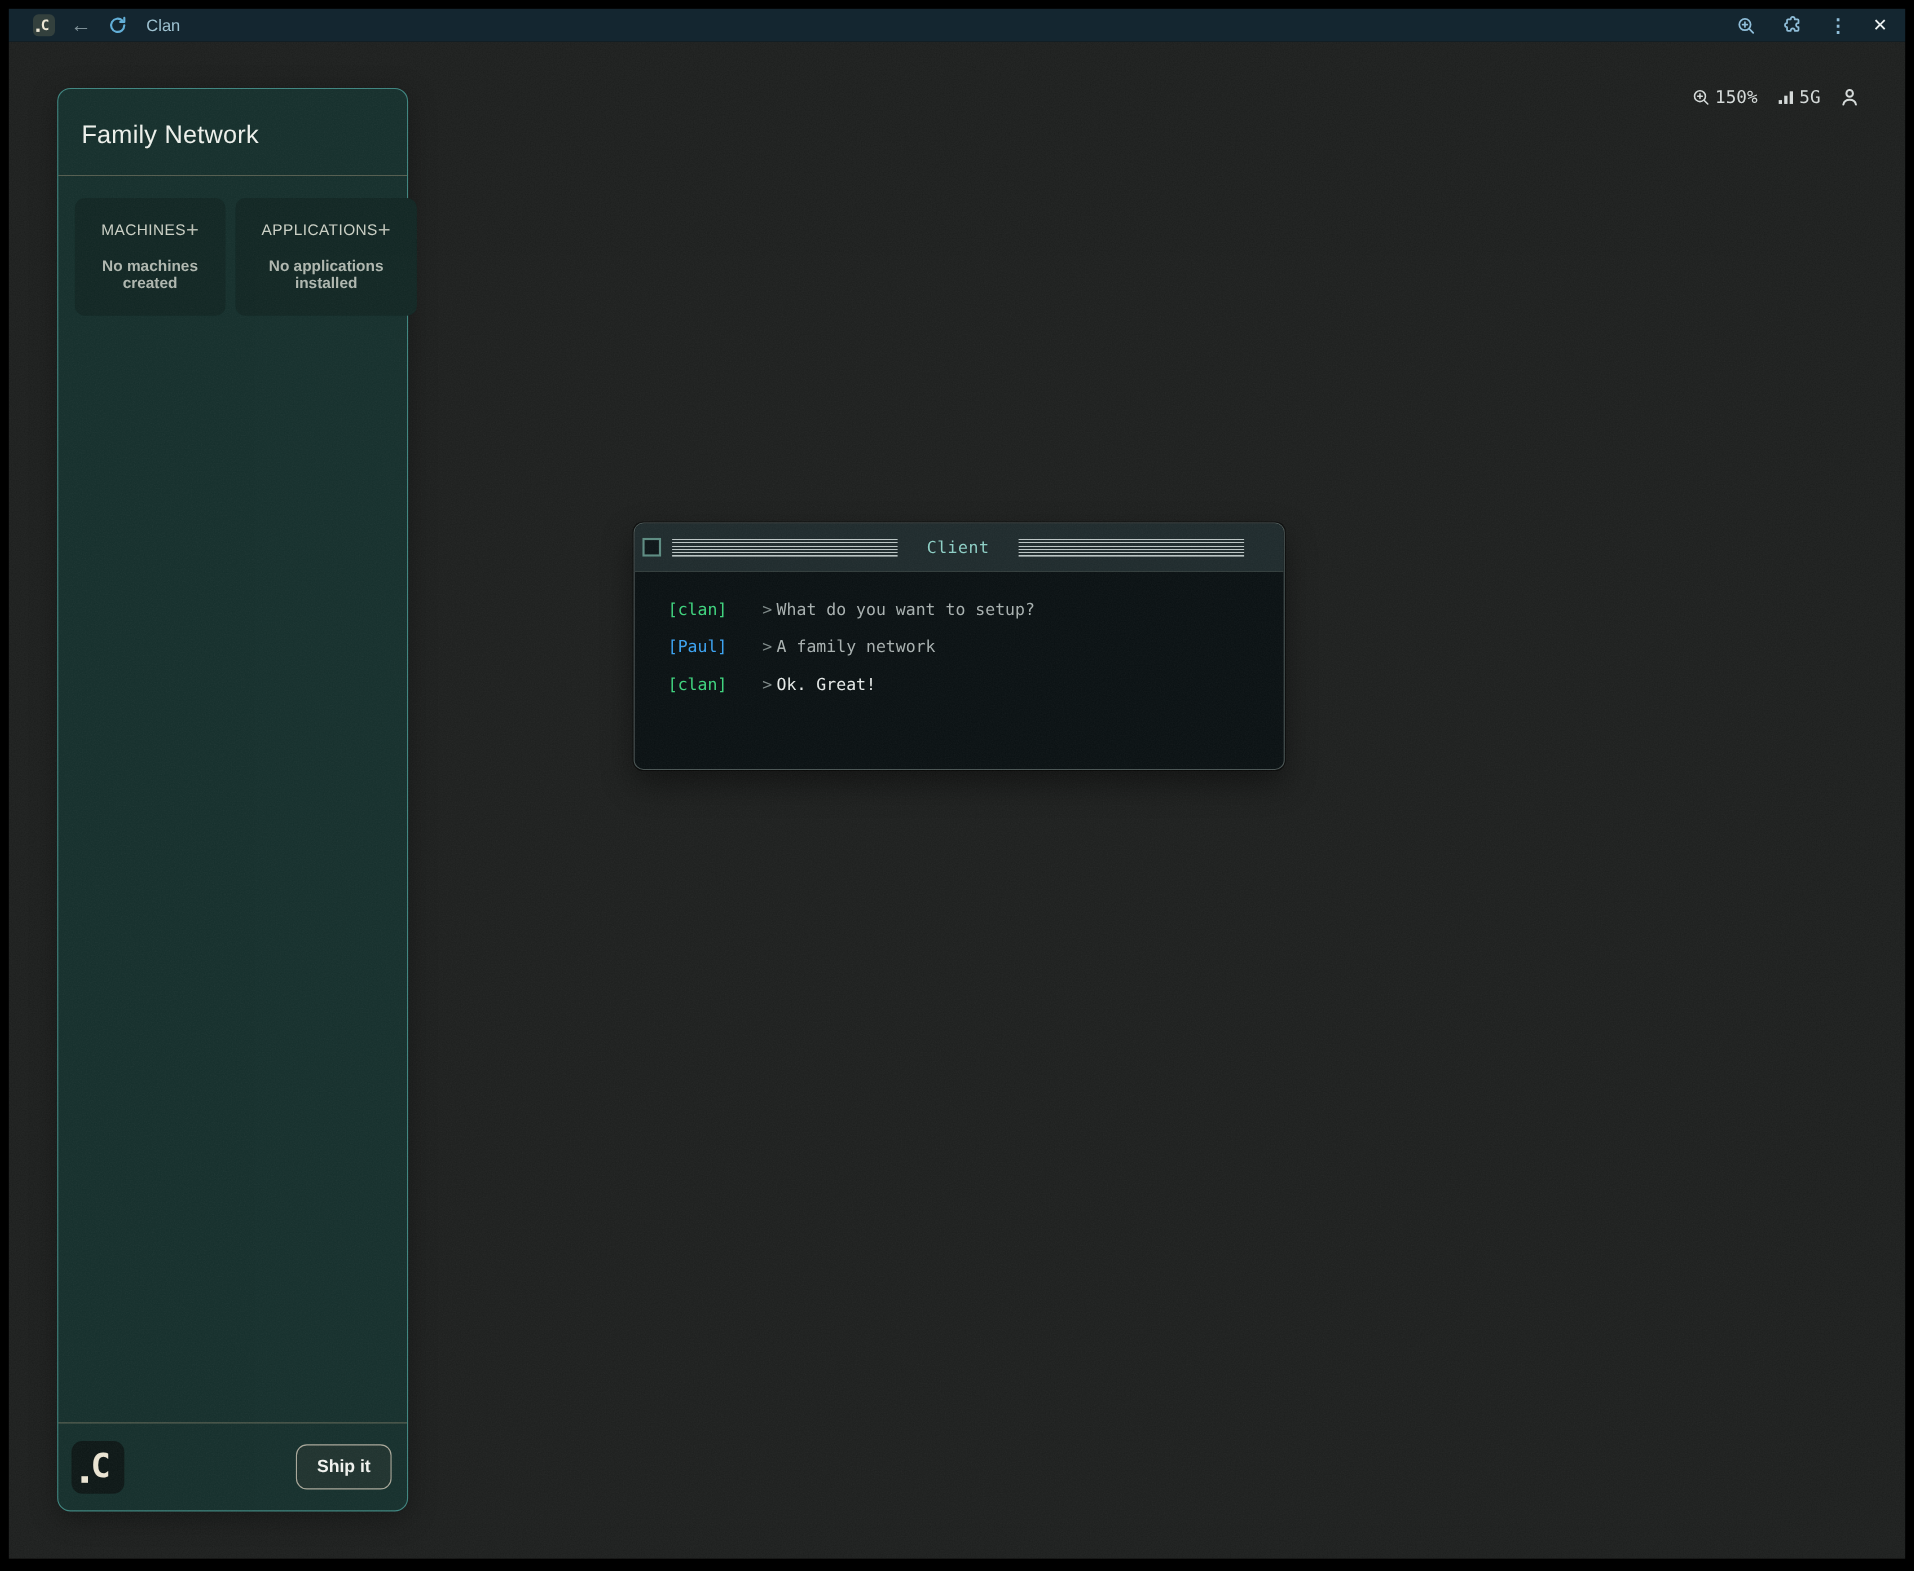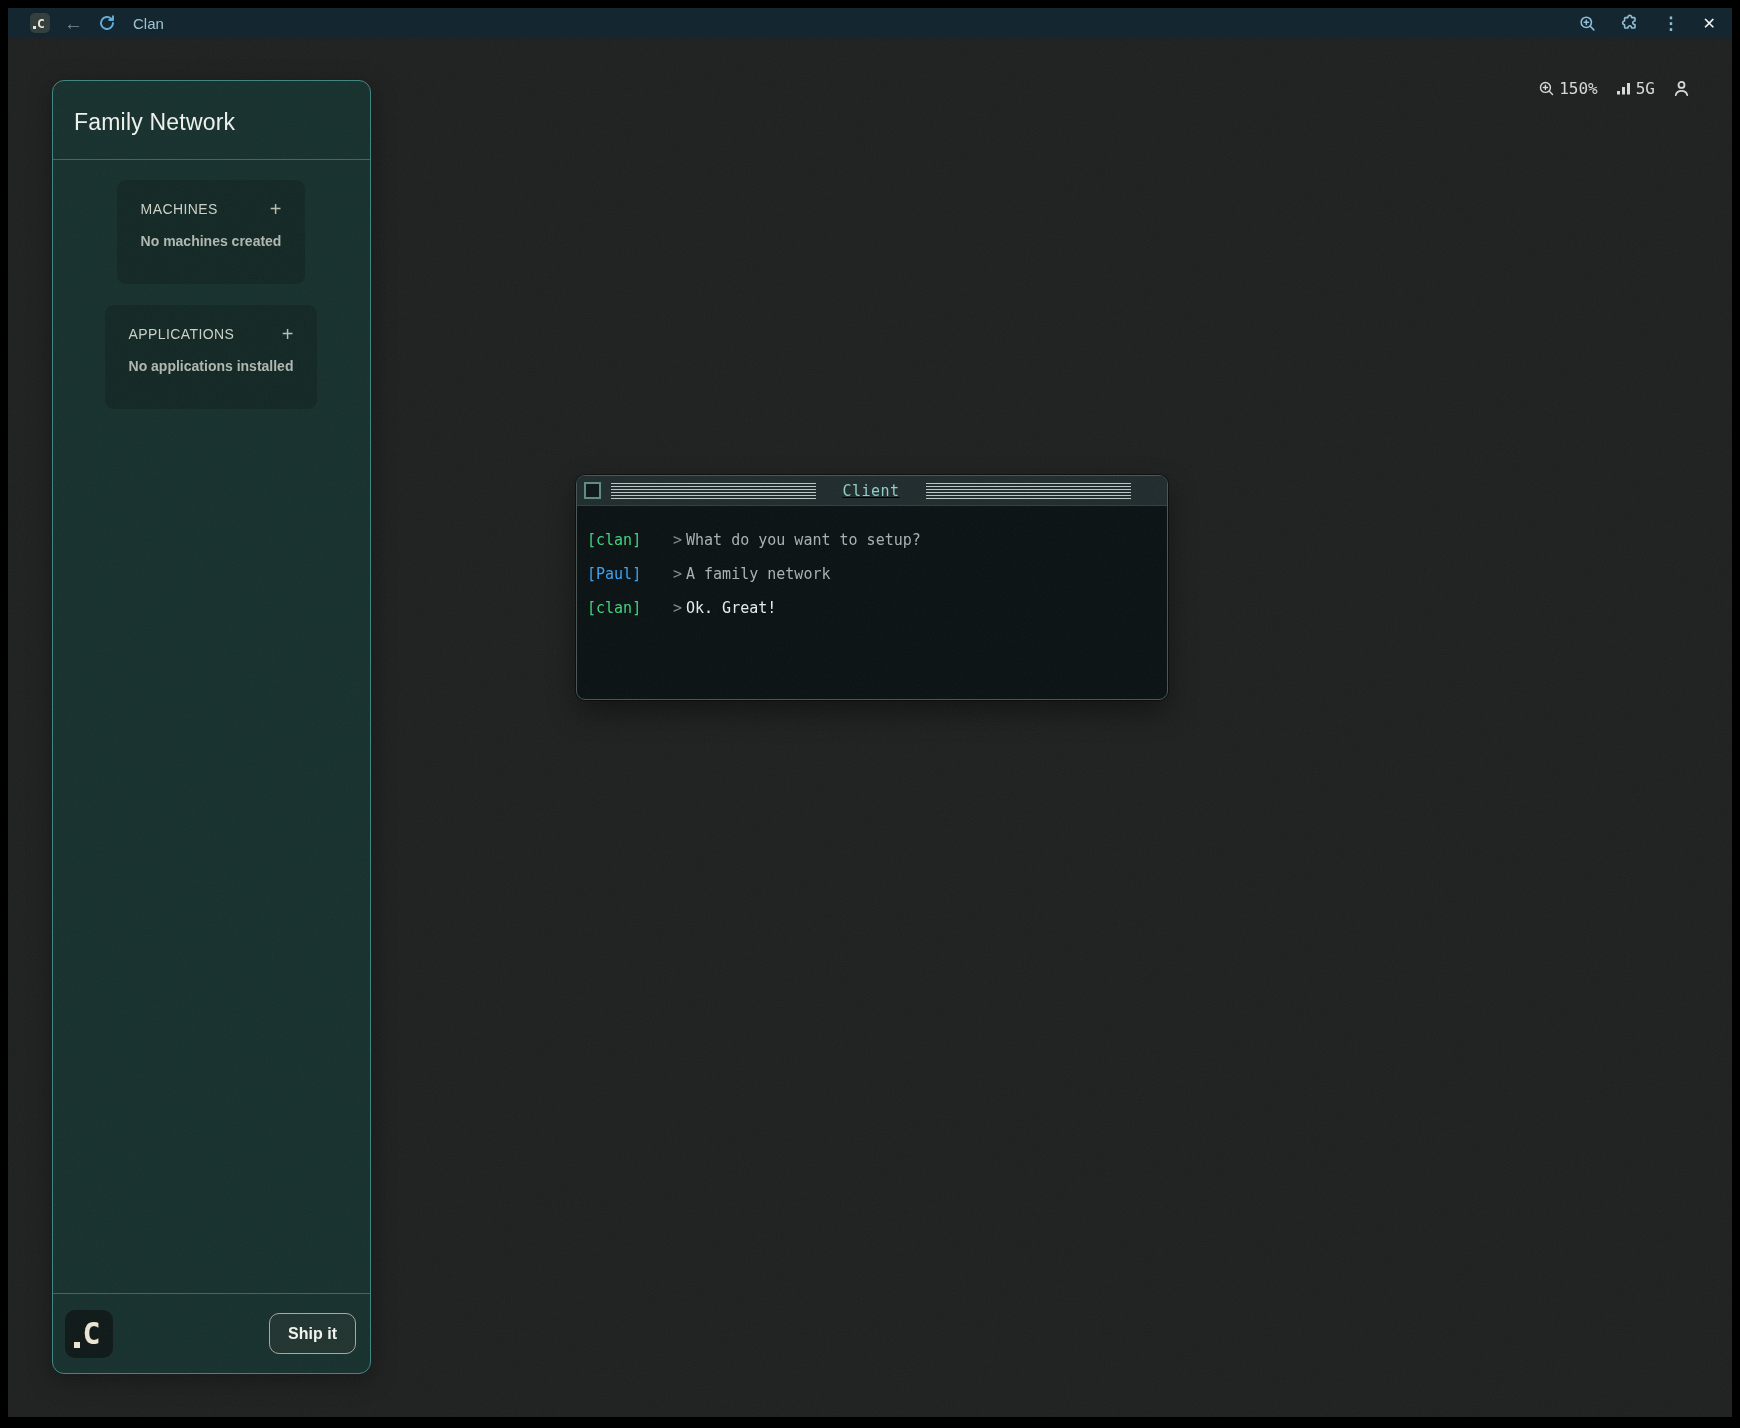--- a/index.html
+++ b/index.html
@@ -49,21 +49,21 @@
   
   .sidebar {
     position:absolute; left:44px; top:42px; width:319px; height:1294px; z-index:5;
     background:#16302d; border:1px solid var(--sidebar-border,#3f8680);
     border-radius:12px; display:flex; flex-direction:column;
     box-shadow:0 6px 24px rgba(0,0,0,.35);
   }
   .sb-header { padding:28px 22px 23px 21px; }
   .sb-title { font-size:23px; font-weight:500; color:#eef1ec; letter-spacing:.2px; }
   .sb-divider { border-top:1px solid rgba(189,170,140,.38); margin:0; }
-  .sb-content { padding:20px 16px 0 15px; display:flex; flex-direction:column; gap:21px;align-items:center; }
+  .sb-content { padding:20px 16px 0 15px; display:flex; flex-direction:row; gap:9px;align-items:center; }
   .sb-card {
     background:#122724; border-radius:9px; padding:21px 24px 22px 24px; min-height:104px;
   }
   .sb-card-head { display:flex; align-items:center; justify-content:space-between; }
   .sb-card-label { font-size:14px; letter-spacing:.4px; color:#ccd1c6; }
   .sb-card-plus {
     font-size:20px; font-weight:300; color:#b9beb3; line-height:14px; cursor:default;
   }
   .sb-card-empty { margin-top:16px; text-align:center; font-size:14px; color:#b0b8b0;font-weight:bold; }
   .sb-spacer { flex:1; }
@@ -87,40 +87,40 @@
   }
 
   
   .client {
     position:absolute; left:568px; top:437px; width:592px; height:225px; z-index:5;
     background:#0a1113; border:1px solid #4a5554; border-radius:9px;
     box-shadow:0 0 0 1px rgba(0,0,0,.55), 0 12px 28px rgba(0,0,0,.45);
     overflow:hidden;
   }
   .client-titlebar {
-    height:30px; background:#1f2b2d; border-bottom:1px solid #323d3c;
-    display:flex; align-items:center; padding:0 36px 0 7px;text-decoration:underline;
+    height:44px; background:#1f2b2d; border-bottom:1px solid #323d3c;
+    display:flex; align-items:center; padding:0 36px 0 7px;
   }
   .close-box {
     width:17px; height:17px; border:2px solid #5d8c82; background:#0d1618;
     margin-right:10px; flex:0 0 auto; cursor:default;
   }
   .stripes {
     flex:1; height:16px;
     background:repeating-linear-gradient(to bottom,#bcc6c5 0 1px,transparent 1px 3px);
   }
   .client-title {
     margin:0 26px; font-family:"DejaVu Sans Mono", monospace; font-size:15px;
     color:var(--client-title,#8ed0c6); letter-spacing:.5px;
   }
   .client-body {
     padding:21px 14px 0 10px;
     font-family:"DejaVu Sans Mono", monospace; font-size:15px; line-height:26px;
   }
-  .msg { margin-bottom:8px; }
+  .msg { margin-bottom:8px;margin-left:20px; }
   .msg-row { display:flex; }
   .spk { display:inline-block; width:86px; flex:0 0 auto; }
   .spk.green { color:var(--clan-green,#3ed47e); }
   .spk.blue  { color:var(--paul-blue,#3ba3f2); }
   .prm { display:inline-block; width:13px; flex:0 0 auto; color:#7f8a89; }
   .msg-text { color:#e8ecea; }
   .msg.dim .msg-text { color:#a9b1b0; }
   .msg-cont { margin-left:99px; color:#e8ecea; }
   .input-line { margin-top:12px; color:#ccd3d1; }
 

